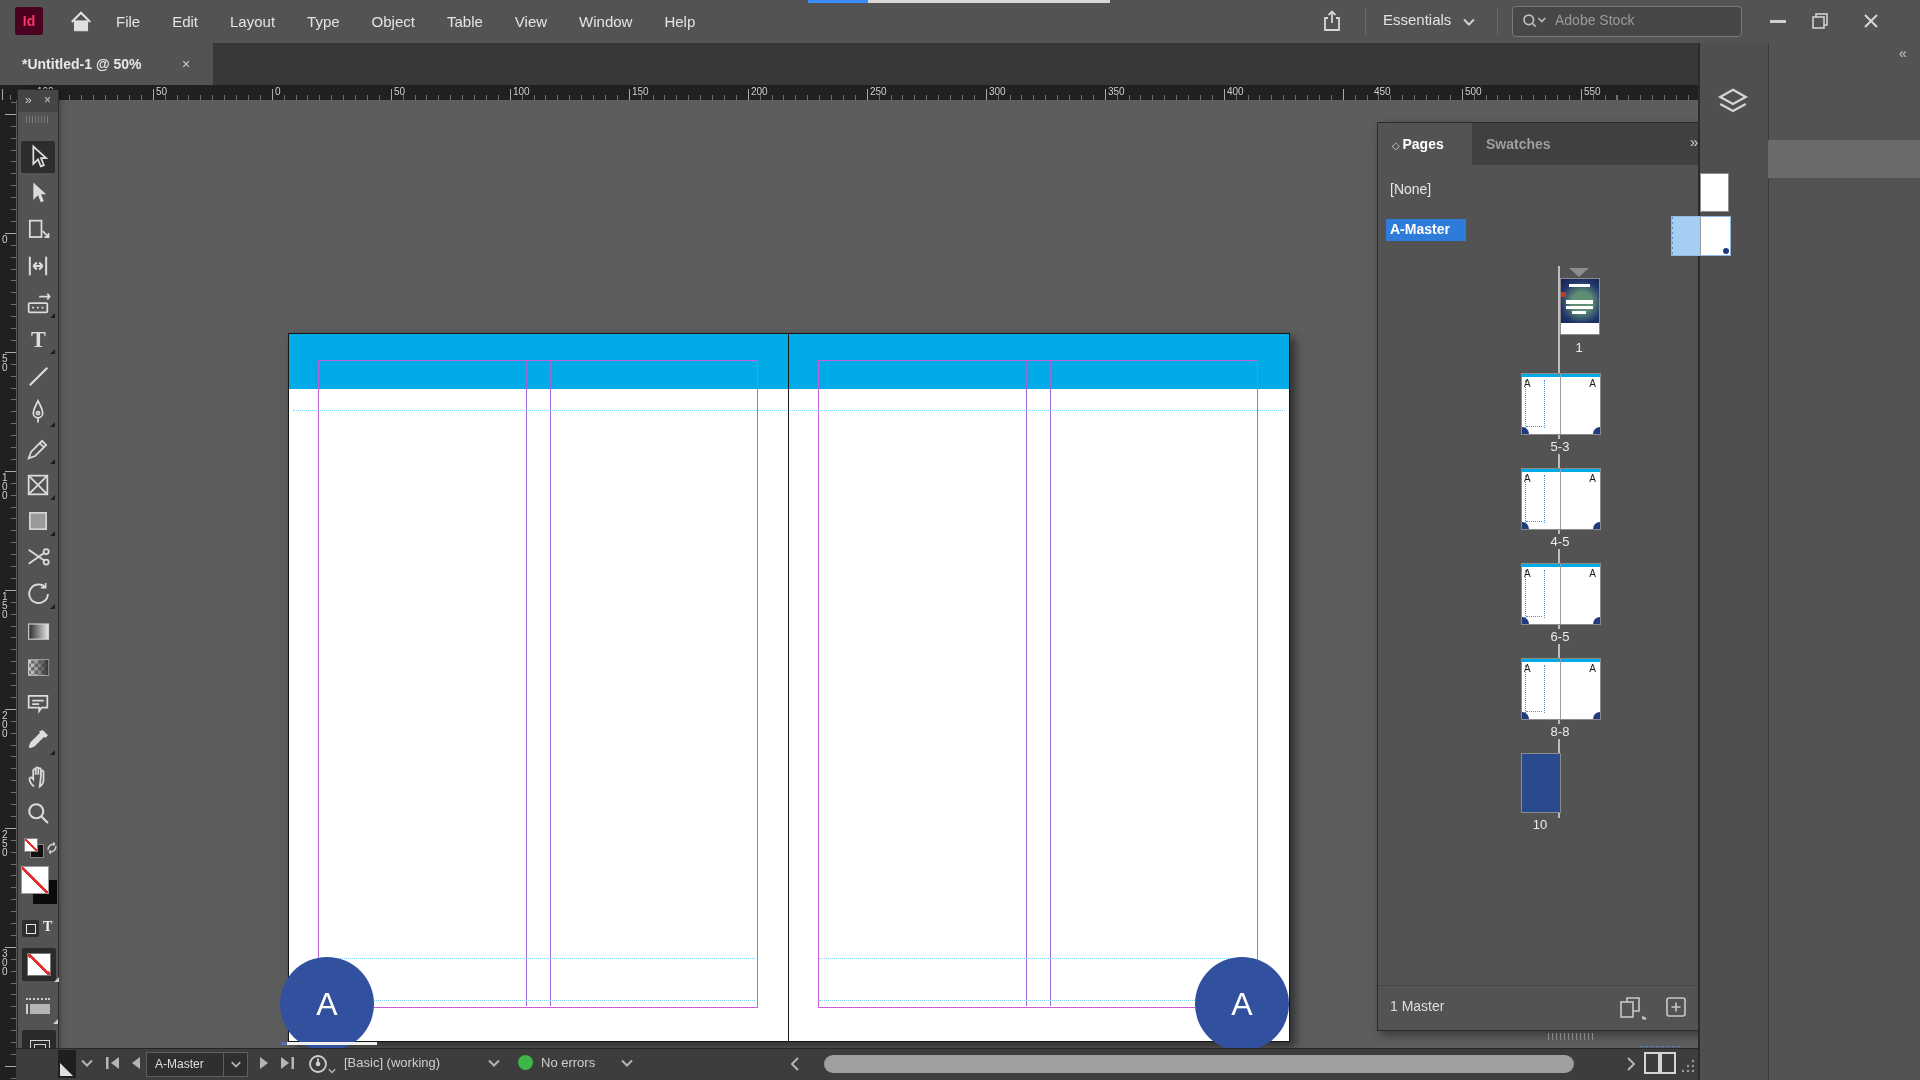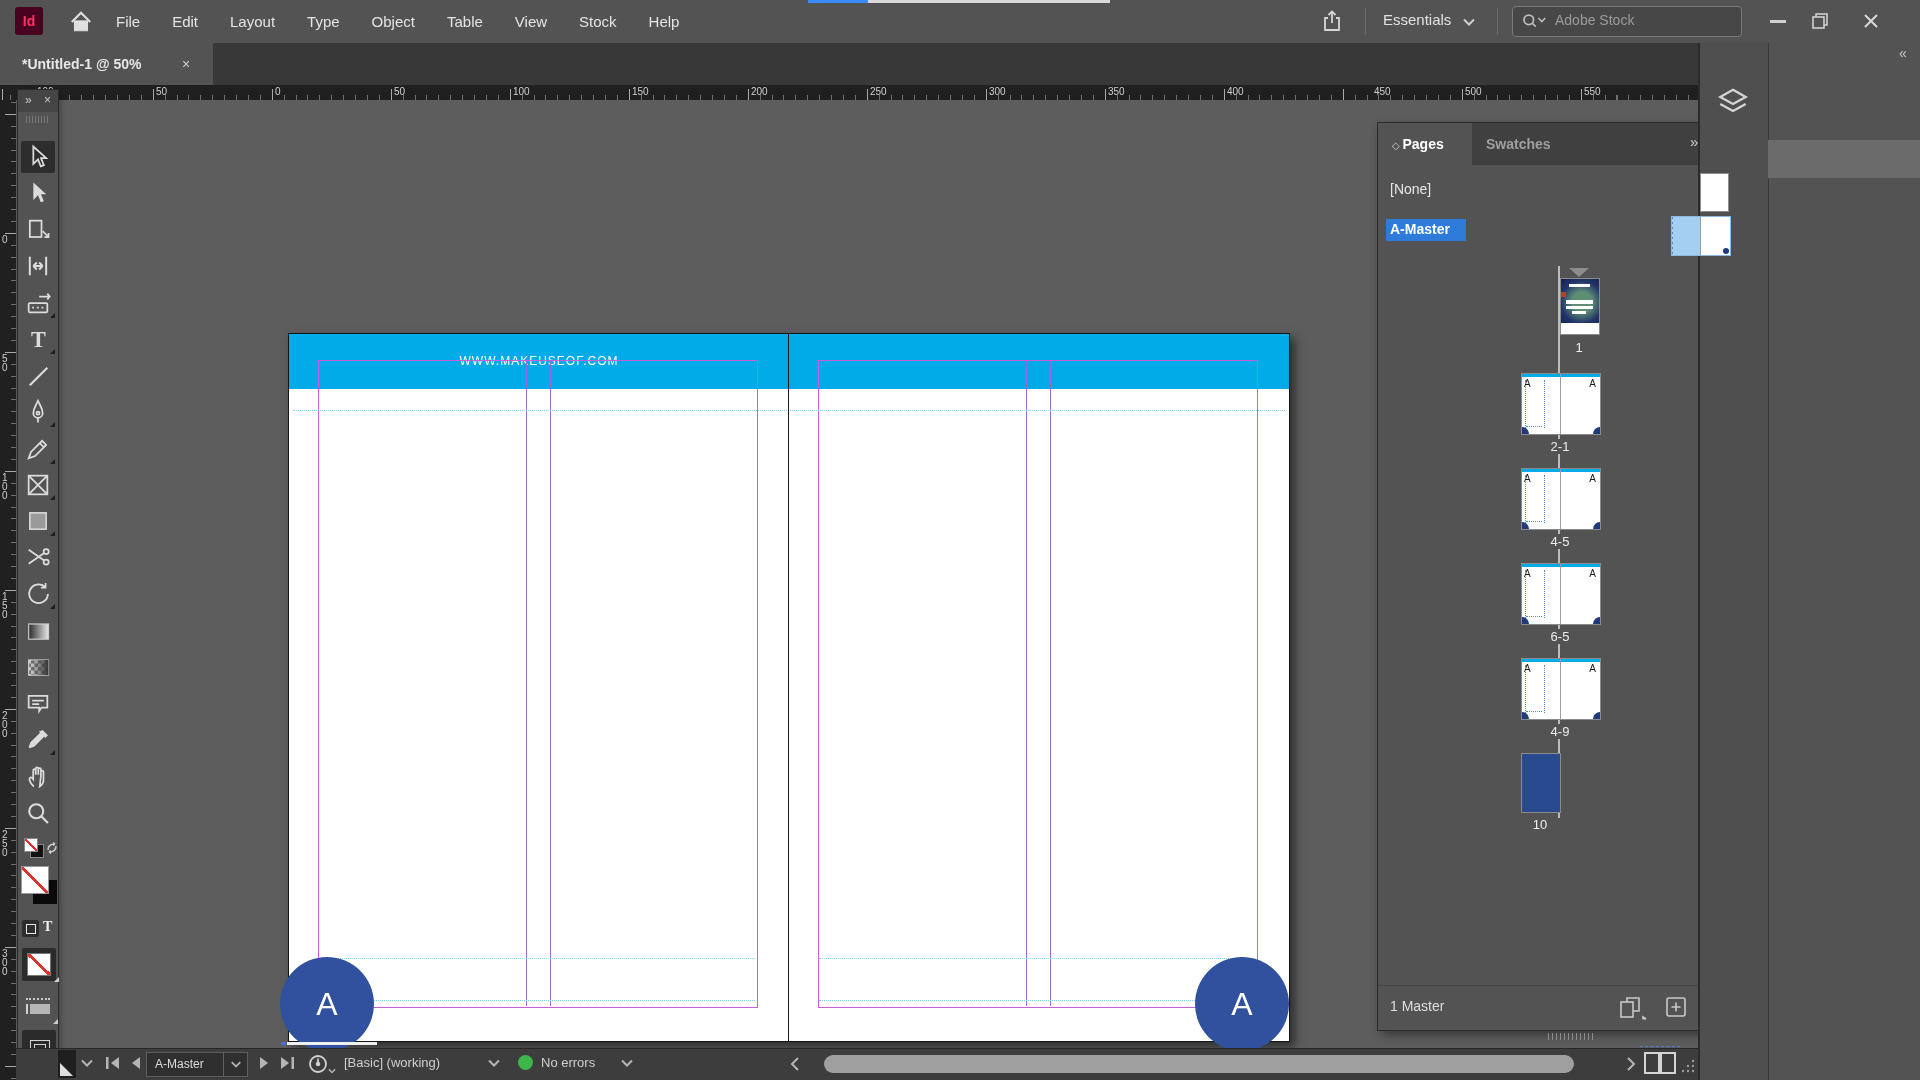--- a/index.html
+++ b/index.html
@@ -85,21 +85,21 @@
       </svg>
   </div>
   <div class="abs" id="menuitems" style="left:100px;top:0;height:43px;">
       <div class="mitem">File</div>
       <div class="mitem">Edit</div>
       <div class="mitem">Layout</div>
       <div class="mitem">Type</div>
       <div class="mitem">Object</div>
       <div class="mitem">Table</div>
       <div class="mitem">View</div>
-      <div class="mitem">Stock</div>
+      <div class="mitem">Window</div>
       <div class="mitem">Help</div>
     </div>
   <div class="abs" style="left:1320px;top:9px;width:24px;height:26px;color:#d6d6d6;">
     <svg viewBox="0 0 24 24" fill="none" stroke="currentColor" stroke-width="1.8">
       <path d="M8 9H5v12h14V9h-3"></path>
         <path d="M12 14V2.5"></path>
         <path d="M8.5 6 12 2.5 15.5 6"></path>
       </svg>
   </div>
   <div class="abs" style="left:1365px;top:8px;width:1px;height:27px;background:#6a6a6a;"></div>
@@ -175,21 +175,20 @@
     <div class="vlab" style="position: absolute; top: 373px;">100</div>
     <div class="vlab" style="position: absolute; top: 492px;">150</div>
     <div class="vlab" style="position: absolute; top: 611px;">200</div>
     <div class="vlab" style="position: absolute; top: 730px;">250</div>
     <div class="vlab" style="position: absolute; top: 849px;">300</div>
   </div>
 
 <div class="abs" id="pasteboard">
   <div id="spread">
     <div class="cyanband"></div>
-    <div class="pgheader" style="left:0;width:500px;">WWW.MAKEUSEOF.COM</div>
 
     <div class="mguide" style="left:29px;top:26px;width:438px;height:646px;"></div>
     <div class="mguide" style="left:529px;top:26px;width:438px;height:646px;"></div>
 
     <div class="cguide" style="left:237px;top:27px;height:645px;"></div>
     <div class="cguide" style="left:261px;top:27px;height:645px;"></div>
     <div class="cguide" style="left:737px;top:27px;height:645px;"></div>
     <div class="cguide" style="left:761px;top:27px;height:645px;"></div>
 
     <div class="dotH" style="left:4px;top:76px;width:992px;"></div>
@@ -587,21 +586,21 @@
       <div style="position: absolute; left: 4px; top: 52px; width: 16px; height: 0px; border-top: 1px dotted rgb(76, 143, 214);"></div>
       <div style="position: absolute; left: 0px; bottom: 0px; width: 7px; height: 7px; background: rgb(32, 58, 125); border-radius: 0px 7px 0px 0px;"></div>
     </div>
     <div style="position: absolute; left: 38px; top: 0px; width: 1px; height: 60px; background: rgb(158, 158, 158);"></div>
     <div style="position: absolute; left: 39px; top: 0px; width: 39px; height: 60px; background: rgb(255, 255, 255);">
       <div style="position: absolute; left: 0px; top: 0px; width: 39px; height: 3px; background: rgb(0, 171, 232);"></div>
       <div style="position: absolute; right: 4px; top: 4px; font-size: 10px; color: rgb(26, 26, 26);">A</div>
       <div style="position: absolute; right: 0px; bottom: 0px; width: 7px; height: 7px; background: rgb(32, 58, 125); border-radius: 7px 0px 0px;"></div>
     </div>
   </div>
-<div class="plabel" style="position: absolute; left: 1560px; top: 439px;">2-1</div>
+<div class="plabel" style="position: absolute; left: 1560px; top: 439px;">5-3</div>
 <div style="position: absolute; left: 1521px; top: 468px; width: 78px; height: 60px; border: 1px solid rgb(139, 139, 139); background: rgb(255, 255, 255); z-index: 3;">
     <div style="position: absolute; left: 0px; top: 0px; width: 38px; height: 60px; background: rgb(255, 255, 255);">
       <div style="position: absolute; left: 0px; top: 0px; width: 38px; height: 3px; background: rgb(0, 171, 232);"></div>
       <div style="position: absolute; left: 2px; top: 4px; font-size: 10px; color: rgb(26, 26, 26);">A</div>
       <div style="position: absolute; left: 3px; top: 6px; width: 0px; height: 48px; border-left: 1px dotted rgb(76, 143, 214);"></div>
       <div style="position: absolute; left: 22px; top: 6px; width: 0px; height: 48px; border-left: 1px dotted rgb(76, 143, 214);"></div>
       <div style="position: absolute; left: 4px; top: 52px; width: 16px; height: 0px; border-top: 1px dotted rgb(76, 143, 214);"></div>
       <div style="position: absolute; left: 0px; bottom: 0px; width: 7px; height: 7px; background: rgb(32, 58, 125); border-radius: 0px 7px 0px 0px;"></div>
     </div>
     <div style="position: absolute; left: 38px; top: 0px; width: 1px; height: 60px; background: rgb(158, 158, 158);"></div>
@@ -638,15 +637,15 @@
       <div style="position: absolute; left: 4px; top: 52px; width: 16px; height: 0px; border-top: 1px dotted rgb(76, 143, 214);"></div>
       <div style="position: absolute; left: 0px; bottom: 0px; width: 7px; height: 7px; background: rgb(32, 58, 125); border-radius: 0px 7px 0px 0px;"></div>
     </div>
     <div style="position: absolute; left: 38px; top: 0px; width: 1px; height: 60px; background: rgb(158, 158, 158);"></div>
     <div style="position: absolute; left: 39px; top: 0px; width: 39px; height: 60px; background: rgb(255, 255, 255);">
       <div style="position: absolute; left: 0px; top: 0px; width: 39px; height: 3px; background: rgb(0, 171, 232);"></div>
       <div style="position: absolute; right: 4px; top: 4px; font-size: 10px; color: rgb(26, 26, 26);">A</div>
       <div style="position: absolute; right: 0px; bottom: 0px; width: 7px; height: 7px; background: rgb(32, 58, 125); border-radius: 7px 0px 0px;"></div>
     </div>
   </div>
-<div class="plabel" style="position: absolute; left: 1560px; top: 724px;">4-9</div>
+<div class="plabel" style="position: absolute; left: 1560px; top: 724px;">8-8</div>
 <div style="position: absolute; left: 1521px; top: 753px; width: 38px; height: 58px; border: 1px solid rgb(139, 139, 139); background: rgb(42, 74, 143); z-index: 3;"></div>
 <div class="plabel" style="position: absolute; left: 1540px; top: 817px;">10</div>
 
 </body></html>

